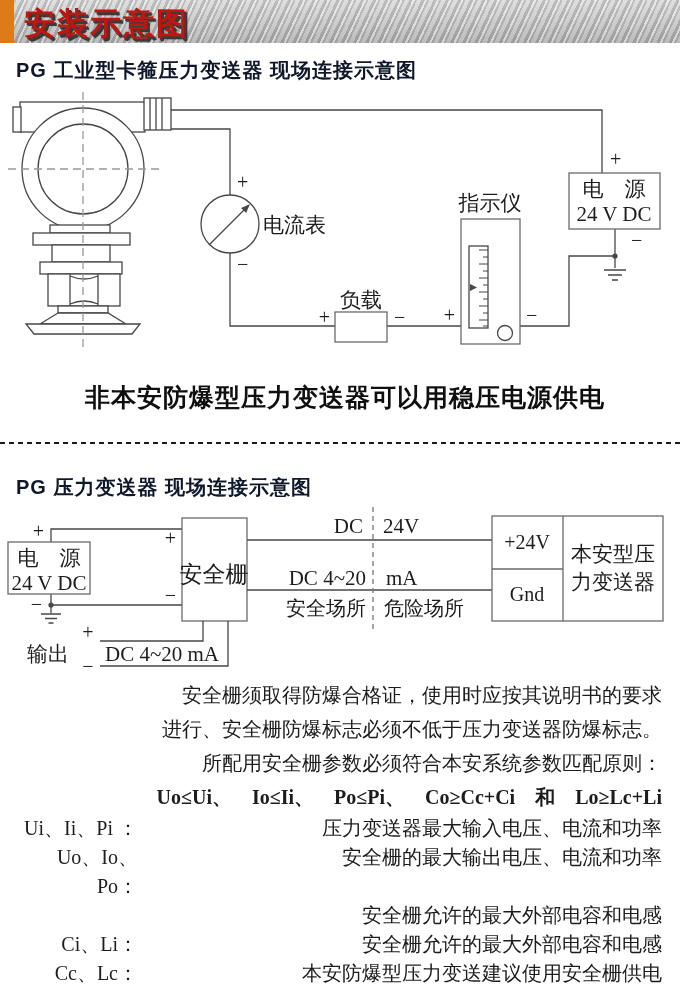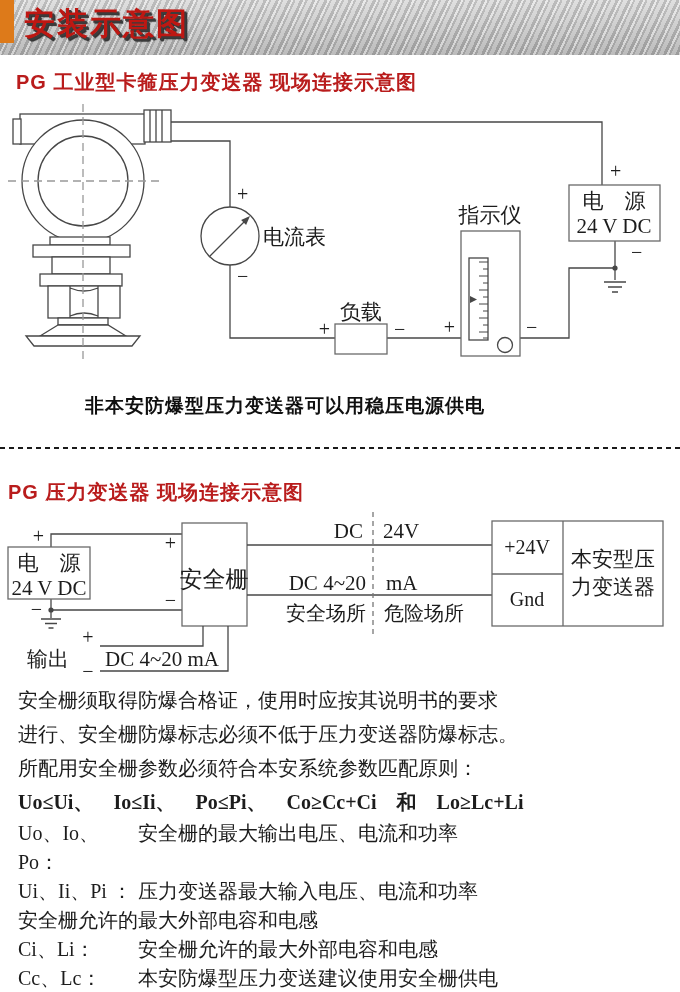--- a/index.html
+++ b/index.html
@@ -2,21 +2,21 @@
 <html><head>
 <meta charset="utf-8">
 <style>
   html,body{margin:0;padding:0;}
   body{
     width:680px;height:992px;overflow:hidden;background:#ffffff;
     font-family:"Liberation Serif",serif;color:#1c1c1c;position:relative;
   }
   
   .banner{
-    position:relative;height:55px;width:680px;
+    position:relative;height:43px;width:680px;
     background:
       repeating-linear-gradient(115deg,
         rgba(255,255,255,.45) 0 2px,
         rgba(120,120,120,.25) 2px 4px,
         rgba(255,255,255,.18) 4px 8px,
         rgba(90,90,90,.22) 8px 11px),
       linear-gradient(180deg,#d9d9d9 0%,#c2c2c2 55%,#adadad 100%);
   }
   .banner-accent{
     position:absolute;left:0;top:0;width:14px;height:43px;background:#DD7A1A;
@@ -24,36 +24,36 @@
   .banner-title{
     position:absolute;left:24px;top:3px;
     font-family:"Liberation Sans",sans-serif;font-weight:bold;font-size:31px;
     color:#BE1712;letter-spacing:2px;
     text-shadow:2px 2px 0 #3c3c3c,3px 3px 1px #2e2e2e;
   }
   
   .sec-title{
     margin:14px 0 0 16px;
     font-family:"Liberation Sans",sans-serif;font-weight:bold;
-    font-size:20px;color:#b91c1c;letter-spacing:1px;
+    font-size:20px;color:#0f172a;letter-spacing:1px;
   }
   .caption{
     margin:12px 0 0 85px;
     font-family:"Liberation Sans",sans-serif;font-weight:bold;
-    font-size:19px;color:#0f0f0f;letter-spacing:1px;
+    font-size:25px;color:#0f0f0f;letter-spacing:1px;
   }
   .divider{
     margin-top:28px;height:2px;width:680px;
     background:repeating-linear-gradient(90deg,#1a1a1a 0 5px,transparent 5px 9px);
   }
   svg{display:block;}
   svg text{font-family:"Liberation Serif",serif;fill:#1c1c1c;}
   .sym{font-size:20px;}
   
-  .notes{margin:2px 18px 0 18px;font-size:20px;}
+  .notes{margin:2px 18px 0 18px;font-size:20px;text-align:right;}
   .notes p{margin:0;line-height:34px;}
   .formula{margin:0;line-height:32px;font-size:20px;font-weight:bold;}
   .def-row{display:flex;line-height:29px;font-size:20px;}
   .def-term{width:120px;flex:0 0 120px;}
   .def-desc{flex:1;}
   .warning{
     margin-top:8px;text-align:center;
     font-family:"Liberation Sans",sans-serif;font-weight:bold;
     font-size:20px;color:#E8170C;letter-spacing:1px;
   }
@@ -130,21 +130,21 @@
   <text x="394" y="240" class="sym">−</text>
   <text x="490" y="126" font-size="21" text-anchor="middle">指示仪</text>
   <text x="455" y="238" class="sym" text-anchor="end">+</text>
   <text x="526" y="238" class="sym">−</text>
 </svg>
 
 <div class="caption">非本安防爆型压力变送器可以用稳压电源供电</div>
 
 <div class="divider"></div>
 
-<div class="sec-title" style="margin-top:30px;margin-left:8px;">PG 压力变送器 现场连接示意图</div>
+<div class="sec-title" style="margin-top:30px;">PG 压力变送器 现场连接示意图</div>
 
 <svg width="680" height="175" viewBox="0 0 680 175">
   <g stroke="#474747" stroke-width="1.3" fill="none">
     <path d="M51 41 V28 H182"></path>
     <path d="M51 93 V104 H182 M51 104 V112"></path>
     <rect x="8" y="41" width="82" height="52" fill="#ffffff" stroke="#6a6a6a"></rect>
     <circle cx="51" cy="104" r="2.6" fill="#474747" stroke="none"></circle>
     <path d="M41 113 H61 M45 117.5 H57 M48.5 122 H53.5"></path>
     <rect x="182" y="17" width="65" height="103" fill="#ffffff" stroke="#6a6a6a"></rect>
     <path d="M247 39 H492"></path>
@@ -179,28 +179,28 @@
   <text x="105" y="160" font-size="21">DC 4~20  mA</text>
 </svg>
 
 <div class="notes">
   <p>安全栅须取得防爆合格证，使用时应按其说明书的要求</p>
   <p>进行、安全栅防爆标志必须不低于压力变送器防爆标志。</p>
   <p>所配用安全栅参数必须符合本安系统参数匹配原则：</p>
   <p class="formula">Uo≤Ui、　Io≤Ii、　Po≤Pi、　Co≥Cc+Ci　和　Lo≥Lc+Li</p>
 
   <div class="def-row">
+    <span class="def-term">Ui、Ii、Pi ：</span>
+    <span class="def-desc">压力变送器最大输入电压、电流和功率</span>
+  </div>
+  <div class="def-row">
     <span class="def-term">Uo、Io、Po：</span>
     <span class="def-desc">安全栅的最大输出电压、电流和功率</span>
   </div>
   <div class="def-row">
-    <span class="def-term">Ui、Ii、Pi ：</span>
-    <span class="def-desc">压力变送器最大输入电压、电流和功率</span>
-  </div>
-  <div class="def-row">
     <span class="def-desc">安全栅允许的最大外部电容和电感</span>
   </div>
   <div class="def-row">
     <span class="def-term">Ci、Li：</span>
     <span class="def-desc">安全栅允许的最大外部电容和电感</span>
   </div>
   <div class="def-row">
     <span class="def-term">Cc、Lc：</span>
     <span class="def-desc">本安防爆型压力变送建议使用安全栅供电</span>
   </div>

